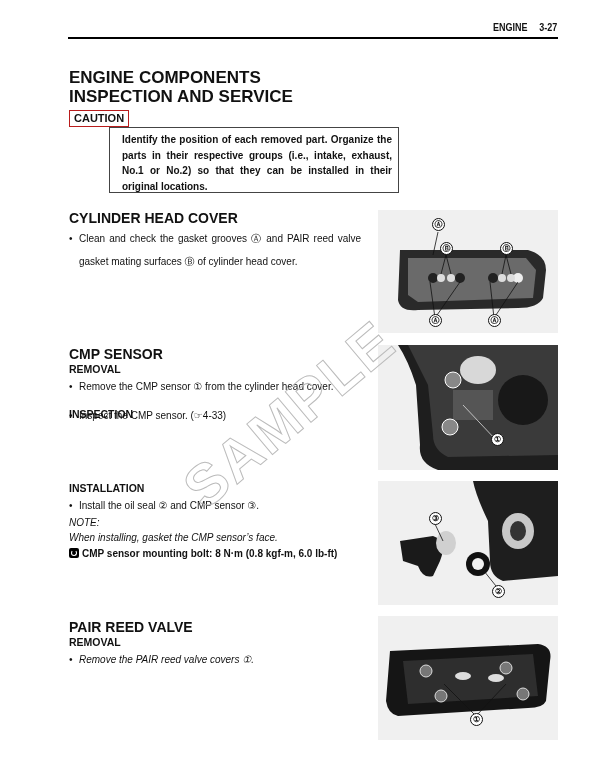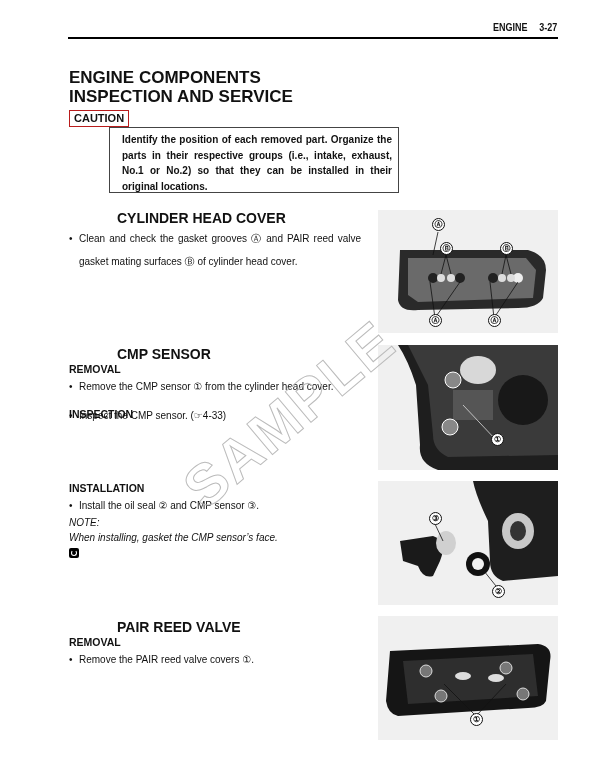--- a/index.html
+++ b/index.html
@@ -8,21 +8,21 @@
   .hdr-text { position:absolute; top:22px; right:43px; font-size:10px; font-weight:bold;
               font-family:"Liberation Sans", sans-serif; transform:scaleX(0.9); transform-origin:right; }
   .hdr-text span { margin-left:10px; }
   .hdr-line { position:absolute; left:68px; top:37px; width:490px; height:2px; background:#000; }
   .h1 { position:absolute; left:69px; top:68px; font-size:17px; font-weight:bold; line-height:19px; width:300px; }
   .caution-label { position:absolute; left:69px; top:110px; border:1px solid #b91c1c; font-size:11px;
                    font-weight:bold; padding:1px 4px; line-height:13px; }
   .caution-box { position:absolute; left:69px; top:127px; width:287px; height:60px; border:1px solid #444;
                  padding:4px 6px 0 12px; font-size:10px; font-weight:bold; line-height:15.5px;
                  text-align:justify; box-sizing:content-box; width:270px;margin-left:40px; }
-  .h2 { position:absolute; left:69px; font-size:14px; font-weight:bold;margin-left:48px; }
+  .h2 { position:absolute; left:69px; font-size:14px; font-weight:bold; }
   .h3 { position:absolute; left:69px; font-size:10.5px; font-weight:bold; }
   .txt { position:absolute; left:69px; width:292px; font-size:10px; line-height:23px; }
   .bullet { padding-left:10px; text-indent:-10px; text-align:justify; }
   .bullet::before { content:"•"; display:inline-block; width:10px; text-indent:0; }
   .note { font-style:italic; }
   .torque { font-weight:bold; }
   .torque-icon { display:inline-block; width:10px; height:10px; background:#000; border-radius:2px;
                  vertical-align:-1px; margin-right:3px; position:relative; }
   .torque-icon::after { content:""; position:absolute; left:2px; top:2px; width:4px; height:4px;
                         border:1px solid #fff; border-top-color:transparent; border-radius:50%; }
@@ -106,42 +106,42 @@
   <div class="callout" style="left:113px;top:88px;">①</div>
 </div>
 
 <div class="h3" style="top:482px;">INSTALLATION</div>
 <div class="txt" style="top:494px;">
   <div class="bullet">Install the oil seal ② and CMP sensor ③.</div>
 </div>
 <div class="txt note" style="top:511px;">NOTE:</div>
 <div class="txt note" style="top:526px;">When installing, gasket the CMP sensor’s face.</div>
 <div class="txt torque" style="top:542px;width:300px;">
-  <span class="torque-icon"></span>
+  <span class="torque-icon"></span><span>CMP sensor mounting bolt: 8 N·m (0.8 kgf-m, 6.0 lb-ft)</span>
 </div>
 
 <div class="photo" style="top:481px;height:124px;">
   <svg width="180" height="124" viewBox="0 0 180 124">
     <path d="M95 0 L180 0 L180 95 L125 100 Q112 95 112 80 L110 40 Q98 15 95 0 Z" fill="#1e1e1e"></path>
     <ellipse cx="140" cy="50" rx="16" ry="18" fill="#c8c8c8"></ellipse>
     <ellipse cx="140" cy="50" rx="8" ry="10" fill="#333"></ellipse>
     <path d="M22 60 L55 55 Q70 60 62 80 L55 95 Q45 98 40 85 L25 80 Z" fill="#1a1a1a"></path>
     <ellipse cx="68" cy="62" rx="10" ry="12" fill="#d0d0d0"></ellipse>
     <circle cx="100" cy="83" r="12" fill="#111"></circle>
       <circle cx="100" cy="83" r="6" fill="#f0f0f0"></circle>
     <line x1="57" y1="43" x2="65" y2="60" stroke="#111" stroke-width="0.8"></line>
     <line x1="106" y1="90" x2="118" y2="105" stroke="#111" stroke-width="0.8"></line>
   </svg>
   <div class="callout" style="left:51px;top:31px;">③</div>
   <div class="callout" style="left:114px;top:104px;">②</div>
 </div>
 
 <div class="h2" style="top:619px;">PAIR REED VALVE</div>
 <div class="h3" style="top:636px;">REMOVAL</div>
-<div class="txt" style="top:648px;">
+<div class="txt" style="top:648px;font-style:italic;">
   <div class="bullet">Remove the PAIR reed valve covers ①.</div>
 </div>
 
 <div class="photo" style="top:616px;height:124px;">
   <svg width="180" height="124" viewBox="0 0 180 124">
     <path d="M12 35 L160 28 Q175 30 172 45 L168 85 Q165 92 150 92 L20 100 Q10 98 8 85 Z" fill="#151515"></path>
     <path d="M25 45 L155 38 L160 80 L30 88 Z" fill="#2e2e2e"></path>
     <circle cx="48" cy="55" r="6" fill="#777" stroke="#ddd" stroke-width="1"></circle>
     <circle cx="128" cy="52" r="6" fill="#777" stroke="#ddd" stroke-width="1"></circle>
     <circle cx="63" cy="80" r="6" fill="#777" stroke="#ddd" stroke-width="1"></circle>

